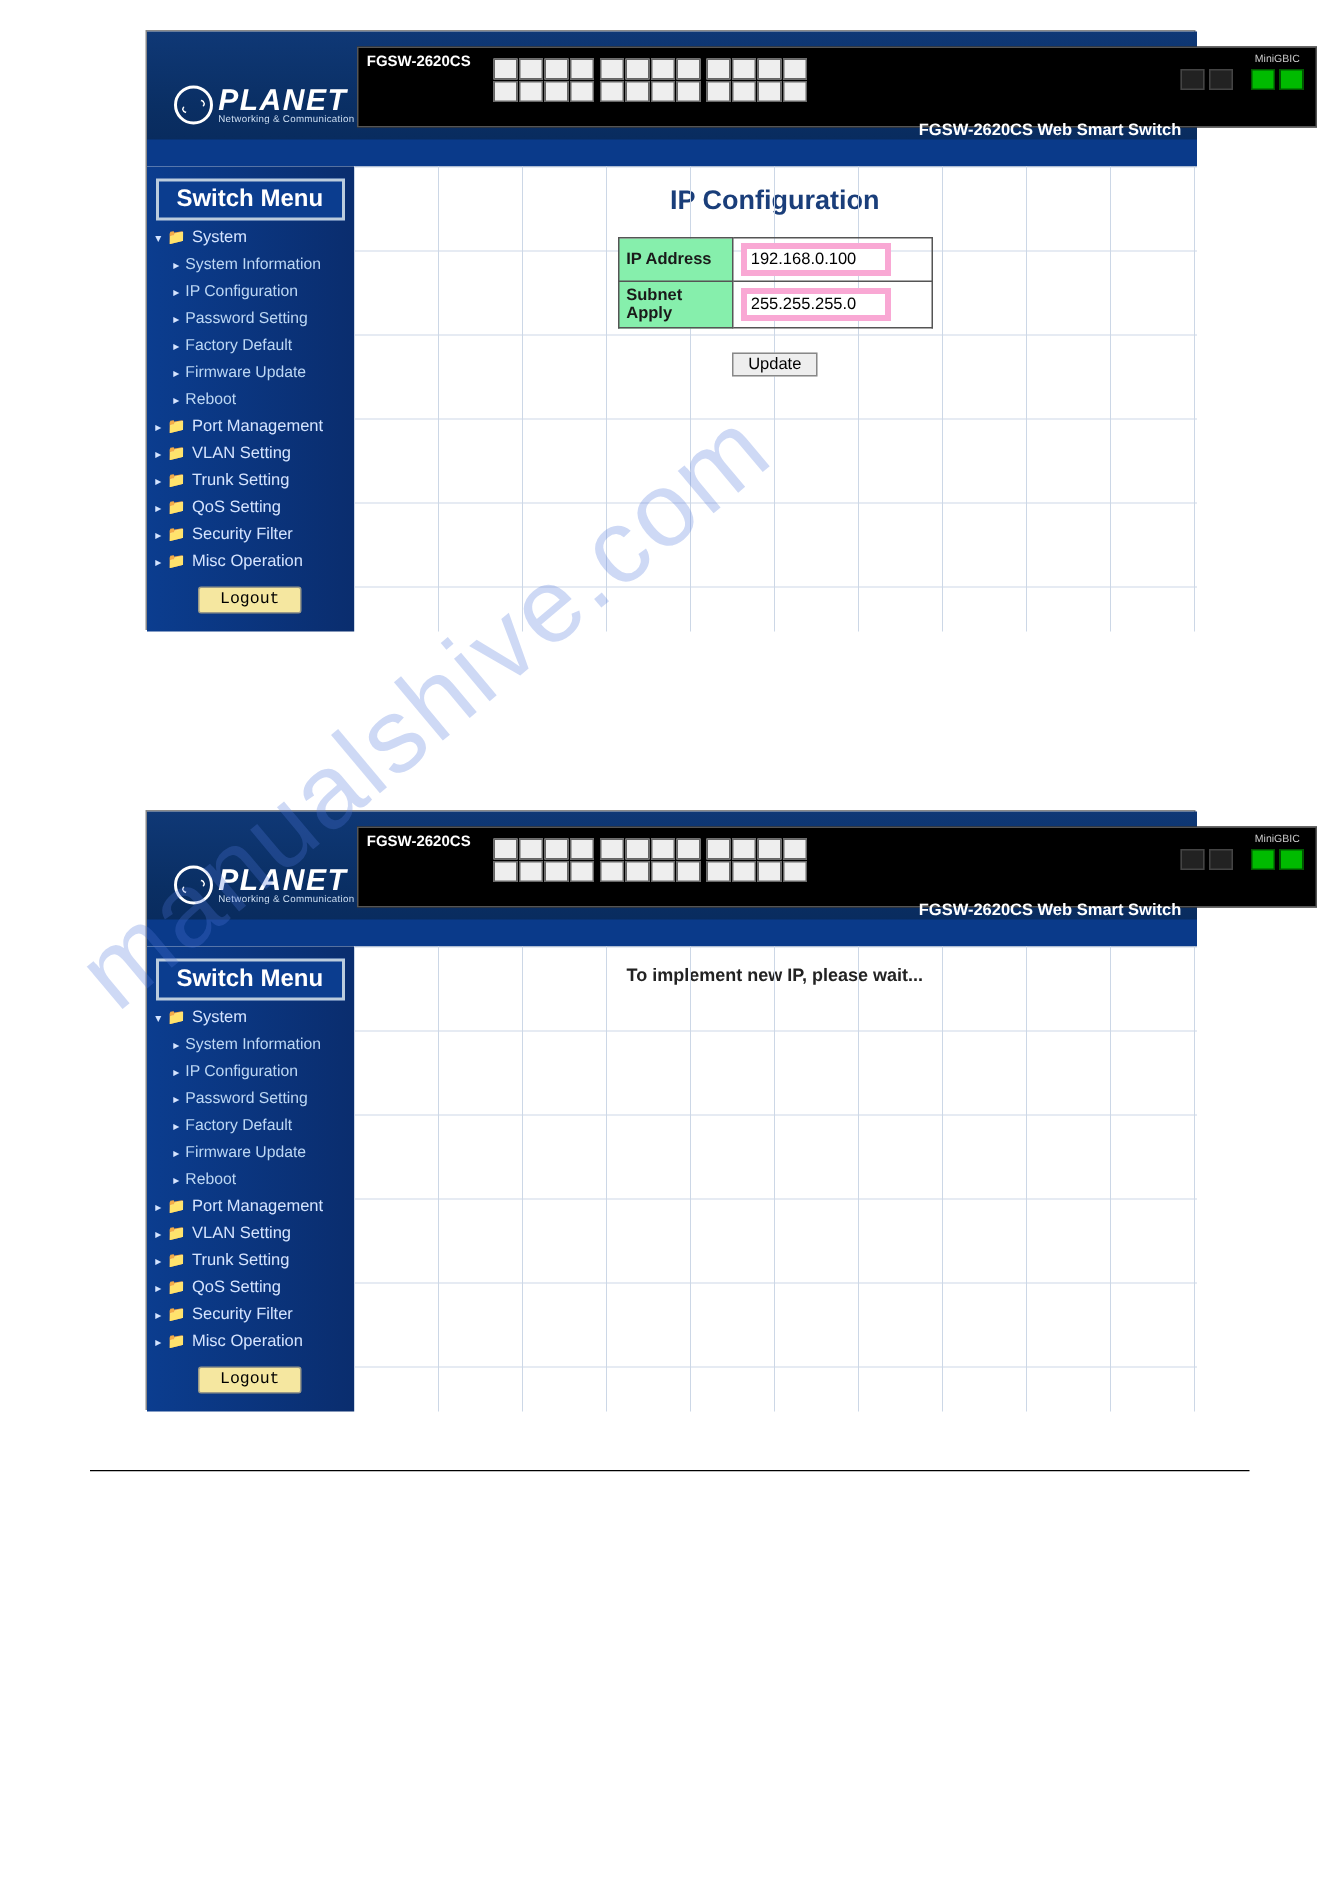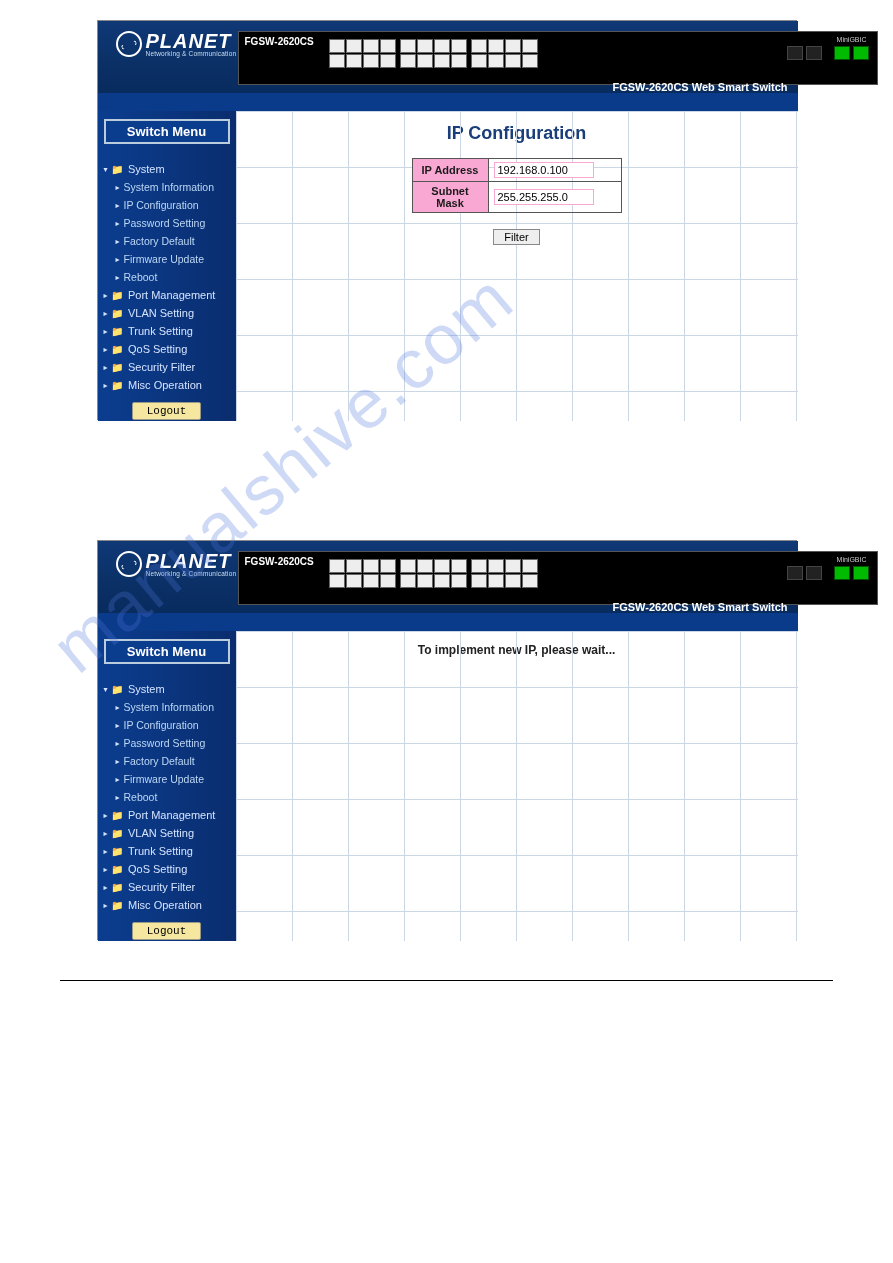--- a/index.html
+++ b/index.html
@@ -1,57 +1,57 @@
 <!DOCTYPE html>
 <html><head>
 <meta charset="utf-8">
 <style>
   * { box-sizing: border-box; margin: 0; padding: 0; }
   body { font-family: Arial, Helvetica, sans-serif; background: #fff; width: 893px; }
   .page { width: 893px; position: relative; }
   .screenshot { width: 700px; height: 400px; margin: 20px auto 40px; border: 1px solid #888; position: relative; background: #fff; }
 
   .topbar { width: 700px; height: 90px; background: linear-gradient(to bottom, #0f3876 0%, #0a2f64 55%, #08295a 100%); position: relative; }
-  .topbar-left { position: absolute; left: 18px; top: 10px; color:#fff; display:flex; align-items:center;justify-content:flex-end; }
+  .topbar-left { position: absolute; left: 18px; top: 36px; color:#fff; display:flex; align-items:center;justify-content:flex-end; }
   .planet-o { width:26px; height:26px; border:2px solid #fff; border-radius:50%; position:relative; margin-right:4px; }
   .planet-o::after { content:""; position:absolute; width:14px; height:6px; border:1.5px solid #fff; border-radius:50%; left:3px; top:8px; border-top-color:transparent; border-bottom-color:transparent; transform:rotate(-20deg);}
   .planet-text { display:flex; flex-direction:column; line-height:1; }
   .planet-text b { font-size:20px; font-style:italic; letter-spacing:1px; }
   .planet-text small { font-size:6.5px; color:#cddef2; letter-spacing:0.2px; }
   .device { position: absolute; left:140px; top:10px; width:640px; height:54px; background:#000; border:1px solid #555; }
   .device-label { position:absolute; left:6px; top:4px; color:#fff; font-size:10px; font-weight:bold; }
   .portgroup { position:absolute; left:90px; top:7px; width:260px; height:40px; display:flex; gap:4px; }
   .block8 { display:grid; grid-template-columns:repeat(4,16px); grid-template-rows:repeat(2,14px); gap:1px; }
   .port { width:16px; height:14px; background:#eee; border:1px solid #666; }
   .aux { position:absolute; right:8px; top:14px; display:flex; gap:3px; align-items:center;}
   .auxport { width:16px; height:14px; background:#0b0; border:1px solid #050; }
   .auxport.off { background:#222; border:1px solid #444; }
   .aux-label{ color:#ccc; font-size:7px; position:absolute; right:10px; top:4px;}
   .subtitle { position:absolute; bottom:18px; right:10px; color:#fff; font-size:11px; font-weight:bold;margin-top:36px; }
   .subtitle-bar { position:absolute; bottom:0; left:0; height:18px; width:100%; background:#0a3a8a;}
 
   .content { display:flex; height:310px; width:700px; position:relative; background:#fff; }
   .gridlines{ position:absolute; inset:0; background-image: linear-gradient(to right,#ccd7e6 1px, transparent 1px), linear-gradient(to bottom,#ccd7e6 1px, transparent 1px); background-size:56px 56px;}
   .sidebar { width:138px; background:linear-gradient(to right,#0b3d8f,#0a2d6e); position:relative; color:#fff; font-size:11px; z-index:2;}
-  .menu-hdr { margin:8px 6px 16px; background:#0b3d8f; border:2px solid #bcd; color:#fff; text-align:center; font-weight:bold; font-size:13px; padding:3px;}
+  .menu-hdr { margin:8px 6px 2px; background:#0b3d8f; border:2px solid #bcd; color:#fff; text-align:center; font-weight:bold; font-size:16px; padding:3px;}
   .menu ul{ list-style:none;}
   .menu li{ padding:3px 6px; display:flex; align-items:center; white-space:nowrap;}
   .folder{ color:#e5b84b; margin-right:4px; font-size:10px;}
   .tri{ color:#d5e4ff; margin-right:4px; font-size:8px;}
   .lvl1{ color:#d5e4ff;}
   .lvl2{ color:#bcd7f4; padding-left:18px !important; font-size:10.5px;}
   .logout-wrap{ text-align:center; margin-top:8px;}
   .logout{ background:#f5e7a0; border:1px solid #998; padding:2px 14px; font-size:11px; border-radius:2px; color:#000; cursor:pointer;font-family:Liberation Mono, monospace;}
   .main { flex:1; position:relative; z-index:1;}
   .main-title{ text-align:center; margin-top:12px; font-weight:bold; color:#1a3e7a; font-size:18px;}
   .main-msg{ text-align:center; margin-top:12px; font-weight:bold; color:#222; font-size:12px;}
   .form{ margin:14px auto; width:210px; border-collapse:collapse; position:relative; z-index:3;}
   .form td{ border:1px solid #555; padding:3px 5px; font-size:11px;}
-  .form td.lbl{ background:#f9a8d4; font-weight:bold; text-align:center; width:76px; color:#1a1a1a;}
-  .form td.val input{ width:100px; border:1px solid #f9a8d4; font-size:11px; padding:1px 3px;}
+  .form td.lbl{ background:#86efac; font-weight:bold; text-align:left; width:76px; color:#1a1a1a;}
+  .form td.val input{ width:100px; border:4px solid #f9a8d4; font-size:11px; padding:1px 3px;}
   .apply-wrap{text-align:center; margin-top:4px; position:relative; z-index:3;}
   .apply{ background:#eee; border:1px solid #888; padding:1px 10px; font-size:11px; cursor:pointer;}
 
   .watermark{ position:absolute; left:180px; top:300px; width:700px; height:700px; pointer-events:none; z-index:50; font-size:70px; color:rgba(80,120,220,0.28); transform:rotate(-40deg); font-family:Arial; letter-spacing:2px;}
 
   hr.footer{ margin:30px 60px 0; border:none; border-top:1px solid #000;}
 </style>
 </head>
 <body>
 
@@ -186,26 +186,26 @@
       <div class="main">
         <div class="gridlines"></div>
         <div class="main-title">IP Configuration</div>
         <table class="form">
           <tbody>
               <tr>
             <td class="lbl">IP Address</td>
             <td class="val"><input type="text" value="192.168.0.100" style=""></td>
           </tr>
           <tr>
-            <td class="lbl">Subnet Mask</td>
+            <td class="lbl">Subnet Apply</td>
             <td class="val"><input type="text" value="255.255.255.0" style=""></td>
           </tr>
         </tbody>
           </table>
-        <div class="apply-wrap"><button class="apply">Filter</button></div>
+        <div class="apply-wrap"><button class="apply">Update</button></div>
       </div>
     </div>
   </div>
 
   <div class="screenshot" style="margin-top:120px;">
     <div class="topbar">
       <div class="topbar-left">
         <div class="planet-o"></div>
         <div class="planet-text">
           <b>PLANET</b>

